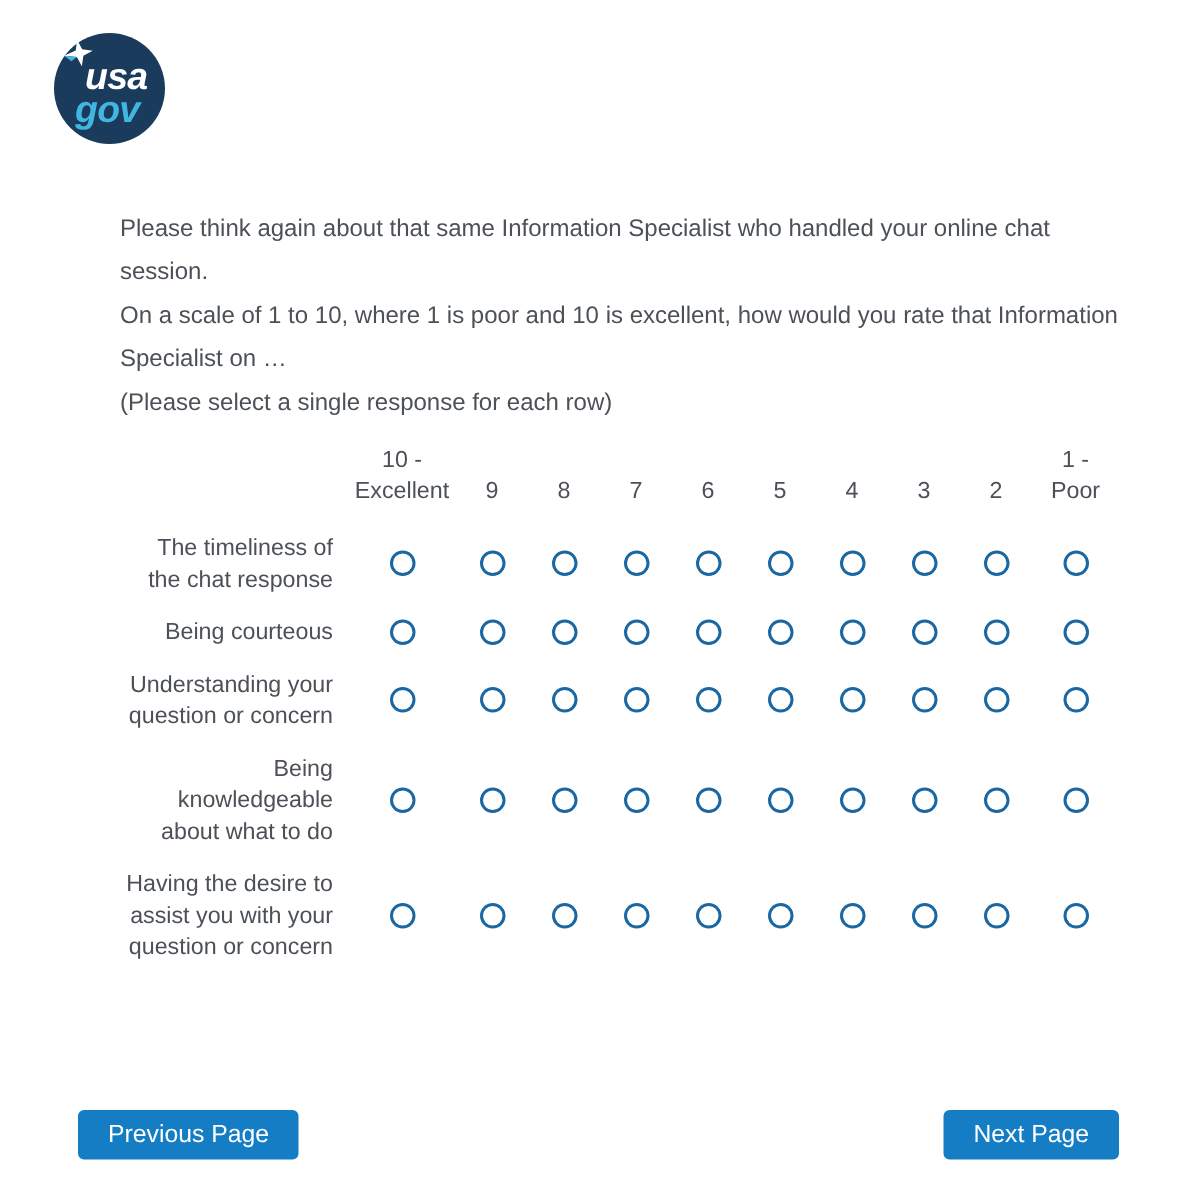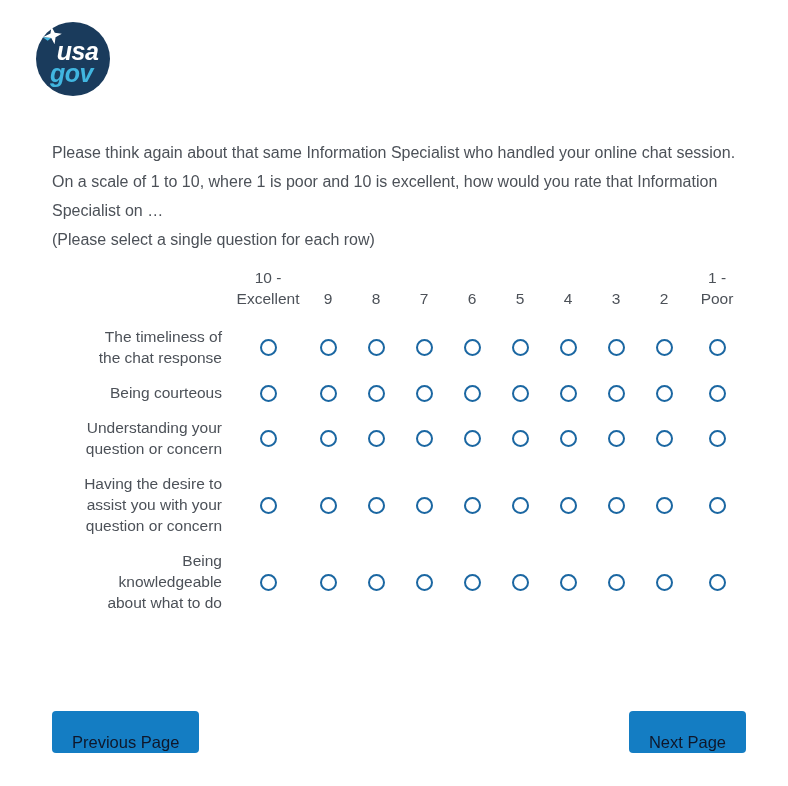--- a/index.html
+++ b/index.html
@@ -19,21 +19,21 @@
   .logo-star { position: absolute; left: 6px; top: 3px; width: 21px; height: 21px; transform: rotate(-10deg); }
   .logo-text {
     position: absolute; inset: 0; display: flex; flex-direction: column;
     align-items: center; justify-content: center; padding-top: 7px;
     font-style: italic; font-weight: bold; letter-spacing: -0.5px;
   }
   .logo-usa { font-size: 25px; line-height: 21px; color: #ffffff; margin-left: 9px; text-align: center; }
   .logo-gov { font-size: 25px; line-height: 23px; color: var(--logo-blue, #41b6e0); margin-left: -3px; }
 
   
-  .question { margin-top: 42px; }
+  .question { margin-top: 42px; margin-left: 28px; }
   .question p {
     font-size: 16px; line-height: 29px; white-space: pre-line;
     color: var(--text, #4c5158);
   }
 
   
   table.matrix {
     margin-top: 13px; border-collapse: collapse; table-layout: fixed;
     width: 694px;
   }
@@ -56,23 +56,23 @@
     border: 2px solid var(--radio-border, #1b67a2); background: #ffffff;
     cursor: pointer; vertical-align: middle;
   }
 
   
   .footer {
     margin-top: 91px; width: 694px;
     display: flex; justify-content: space-between; align-items: center;
   }
   .nav-btn {
-    background: var(--button-bg, #147dc3); color: #0f172a; border: none;
+    background: var(--button-bg, #147dc3); color: #ffffff; border: none;
     border-radius: 4px; font-family: "Liberation Sans", sans-serif;
-    font-size: 16.5px; line-height: 21px; padding: 21px 20px; height: 33px;
+    font-size: 16.5px; line-height: 21px; padding: 6px 20px; height: 33px;
     cursor: pointer;
   }
 </style>
 </head>
 <body>
 
 <div class="page">
 
   <div class="logo">
     <svg class="logo-star" viewBox="0 0 20 20" aria-hidden="true">
@@ -82,21 +82,21 @@
     <div class="logo-text">
       <span class="logo-usa">usa</span>
       <span class="logo-gov">gov</span>
     </div>
   </div>
 
   <div class="question">
     <p>Please think again about that same Information Specialist who handled your online chat session.
 On a scale of 1 to 10, where 1 is poor and 10 is excellent, how would you rate that Information
 Specialist on …</p>
-    <p>(Please select a single question for each row)</p>
+    <p>(Please select a single response for each row)</p>
   </div>
 
   <table class="matrix">
     <colgroup>
       <col class="c-label">
       <col class="c-first">
       <col class="c-mid">
         <col class="c-mid">
         <col class="c-mid">
         <col class="c-mid">
@@ -159,38 +159,38 @@
           <td class="radio-cell"><span class="radio" role="radio" aria-checked="false"></span></td>
           <td class="radio-cell"><span class="radio" role="radio" aria-checked="false"></span></td>
           <td class="radio-cell"><span class="radio" role="radio" aria-checked="false"></span></td>
           <td class="radio-cell"><span class="radio" role="radio" aria-checked="false"></span></td>
           <td class="radio-cell"><span class="radio" role="radio" aria-checked="false"></span></td>
           <td class="radio-cell"><span class="radio" role="radio" aria-checked="false"></span></td>
           <td class="radio-cell"><span class="radio" role="radio" aria-checked="false"></span></td>
           <td class="radio-cell"><span class="radio" role="radio" aria-checked="false"></span></td>
         </tr>
         <tr>
+          <td class="row-label">Being
+knowledgeable
+about what to do</td>
+          <td class="radio-cell"><span class="radio" role="radio" aria-checked="false"></span></td>
+          <td class="radio-cell"><span class="radio" role="radio" aria-checked="false"></span></td>
+          <td class="radio-cell"><span class="radio" role="radio" aria-checked="false"></span></td>
+          <td class="radio-cell"><span class="radio" role="radio" aria-checked="false"></span></td>
+          <td class="radio-cell"><span class="radio" role="radio" aria-checked="false"></span></td>
+          <td class="radio-cell"><span class="radio" role="radio" aria-checked="false"></span></td>
+          <td class="radio-cell"><span class="radio" role="radio" aria-checked="false"></span></td>
+          <td class="radio-cell"><span class="radio" role="radio" aria-checked="false"></span></td>
+          <td class="radio-cell"><span class="radio" role="radio" aria-checked="false"></span></td>
+          <td class="radio-cell"><span class="radio" role="radio" aria-checked="false"></span></td>
+        </tr>
+        <tr>
           <td class="row-label">Having the desire to
 assist you with your
 question or concern</td>
-          <td class="radio-cell"><span class="radio" role="radio" aria-checked="false"></span></td>
-          <td class="radio-cell"><span class="radio" role="radio" aria-checked="false"></span></td>
-          <td class="radio-cell"><span class="radio" role="radio" aria-checked="false"></span></td>
-          <td class="radio-cell"><span class="radio" role="radio" aria-checked="false"></span></td>
-          <td class="radio-cell"><span class="radio" role="radio" aria-checked="false"></span></td>
-          <td class="radio-cell"><span class="radio" role="radio" aria-checked="false"></span></td>
-          <td class="radio-cell"><span class="radio" role="radio" aria-checked="false"></span></td>
-          <td class="radio-cell"><span class="radio" role="radio" aria-checked="false"></span></td>
-          <td class="radio-cell"><span class="radio" role="radio" aria-checked="false"></span></td>
-          <td class="radio-cell"><span class="radio" role="radio" aria-checked="false"></span></td>
-        </tr>
-        <tr>
-          <td class="row-label">Being
-knowledgeable
-about what to do</td>
           <td class="radio-cell"><span class="radio" role="radio" aria-checked="false"></span></td>
           <td class="radio-cell"><span class="radio" role="radio" aria-checked="false"></span></td>
           <td class="radio-cell"><span class="radio" role="radio" aria-checked="false"></span></td>
           <td class="radio-cell"><span class="radio" role="radio" aria-checked="false"></span></td>
           <td class="radio-cell"><span class="radio" role="radio" aria-checked="false"></span></td>
           <td class="radio-cell"><span class="radio" role="radio" aria-checked="false"></span></td>
           <td class="radio-cell"><span class="radio" role="radio" aria-checked="false"></span></td>
           <td class="radio-cell"><span class="radio" role="radio" aria-checked="false"></span></td>
           <td class="radio-cell"><span class="radio" role="radio" aria-checked="false"></span></td>
           <td class="radio-cell"><span class="radio" role="radio" aria-checked="false"></span></td>

